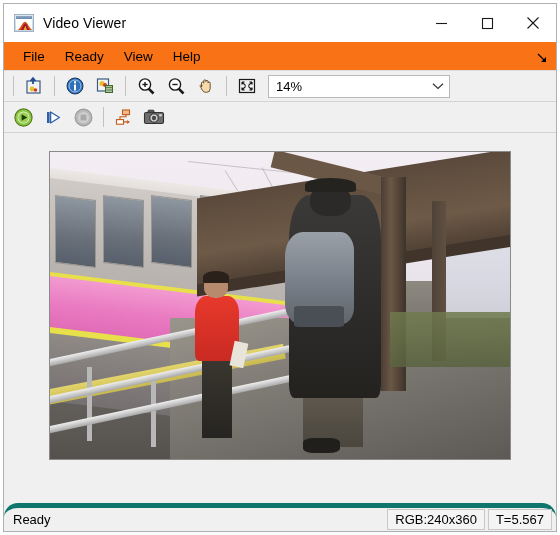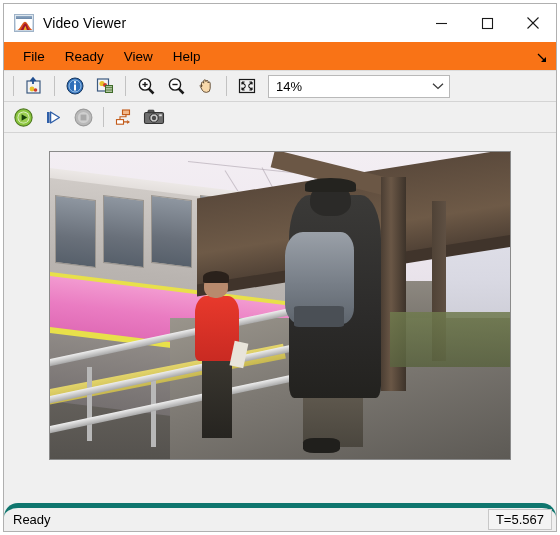--- a/index.html
+++ b/index.html
@@ -629,16 +629,17 @@
         <div class="p2-pack-strap"></div>
         <div class="p2-head"></div>
         <div class="p2-hat"></div>
 
       </div>
     </div>
   </div>
 
   <div class="statusbar">
     <div class="status-text">Ready</div>
+    <div class="status-panel">RGB:240x360</div>
     <div class="status-panel">T=5.567</div>
   </div>
 
 </div>
 
 </body></html>

